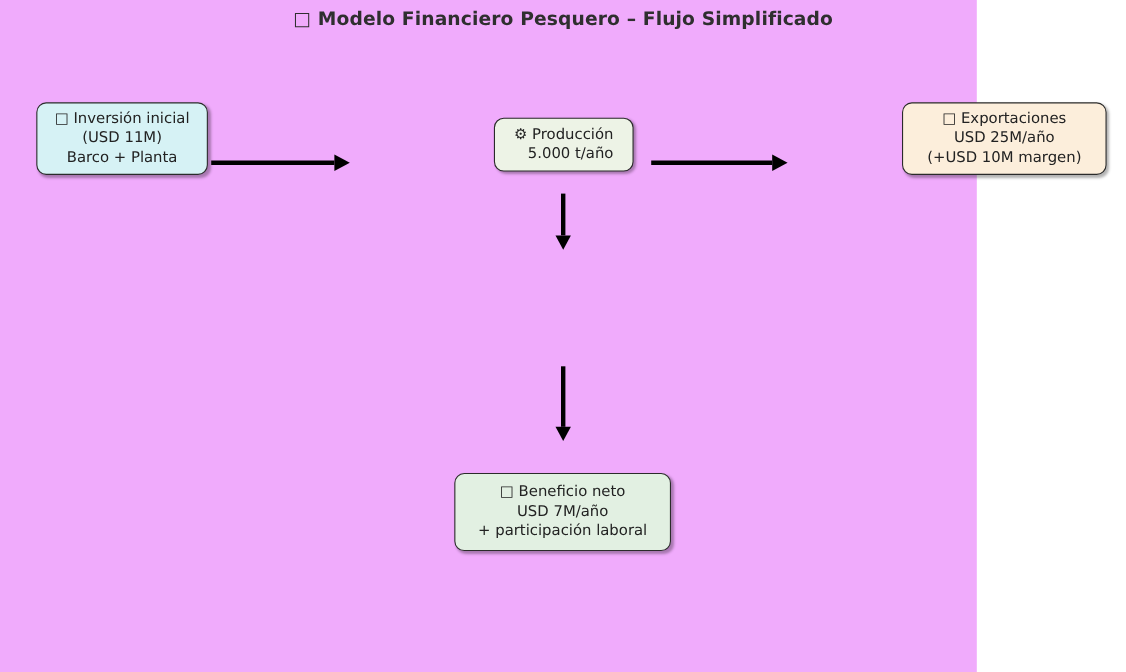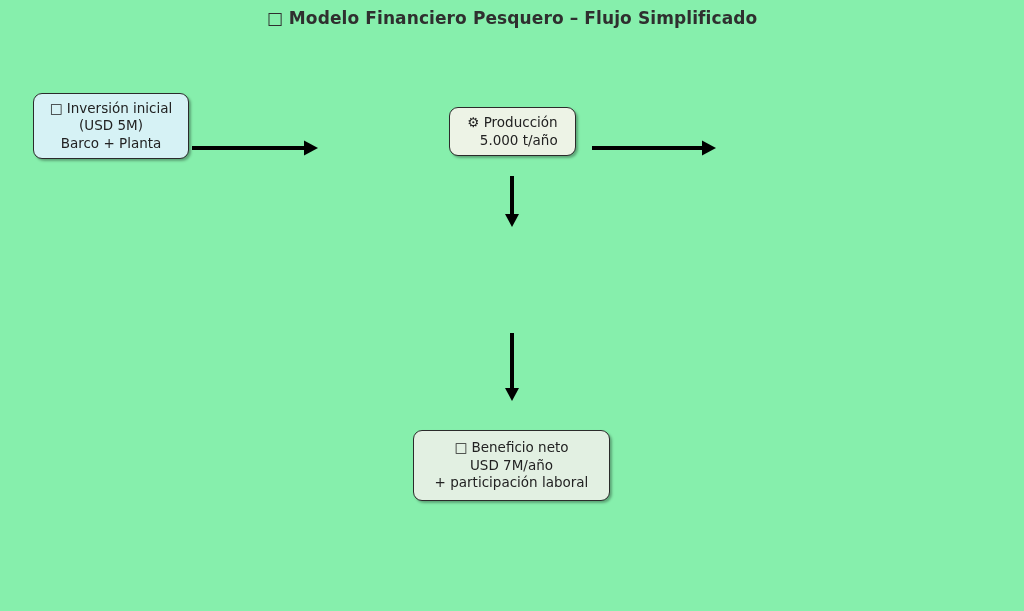--- a/index.html
+++ b/index.html
@@ -6,23 +6,23 @@
   * { box-sizing: border-box; }
   html, body {
     margin: 0; padding: 0;
     width: 1024px; height: 611px;
     background: #ffffff;
     font-family: "DejaVu Sans", "Liberation Sans", sans-serif;
     overflow: hidden;
   }
   #canvas {
     position: relative;
-    width: 1024px;
+    width: 888px;
     height: 611px;
-    background: #86efac;
+    background: #f0abfc;
   }
 
   
   #diagram-title {
     position: absolute;
     left: 0; top: 8px;
     width: 1024px;
     text-align: center;
     font-size: 17px;
     font-weight: bold;
@@ -59,26 +59,29 @@
   .arrow svg { display: block; overflow: visible; }
 </style>
 </head>
 <body>
 
 <div id="canvas">
 
   <div id="diagram-title">□ Modelo Financiero Pesquero – Flujo Simplificado</div>
 
   <div class="node node-investment" style="left:33px; top:93px; width:156px; height:66px;">□ Inversión inicial
-(USD 5M)
+(USD 11M)
 Barco + Planta</div>
 
   <div class="node node-production" style="left:449px; top:107px; width:127px; height:49px;text-align:right;">⚙ Producción
 5.000 t/año</div>
 
+  <div class="node node-exports" style="left:820px; top:93px; width:186px; height:66px;">□ Exportaciones
+USD 25M/año
+(+USD 10M margen)</div>
 
 
   <div class="node node-profit" style="left:413px; top:430px; width:197px; height:71px;">□ Beneficio neto
 USD 7M/año
 + participación laboral</div>
 
   <div class="arrow" style="left:192px; top:138px; width:128px; height:20px;">
     <svg width="128" height="20" viewBox="0 0 128 20">
       <line x1="0" y1="10" x2="112" y2="10" stroke="#000000" stroke-width="4"></line>
       <polygon points="112,2.5 126,10 112,17.5" fill="#000000"></polygon>

